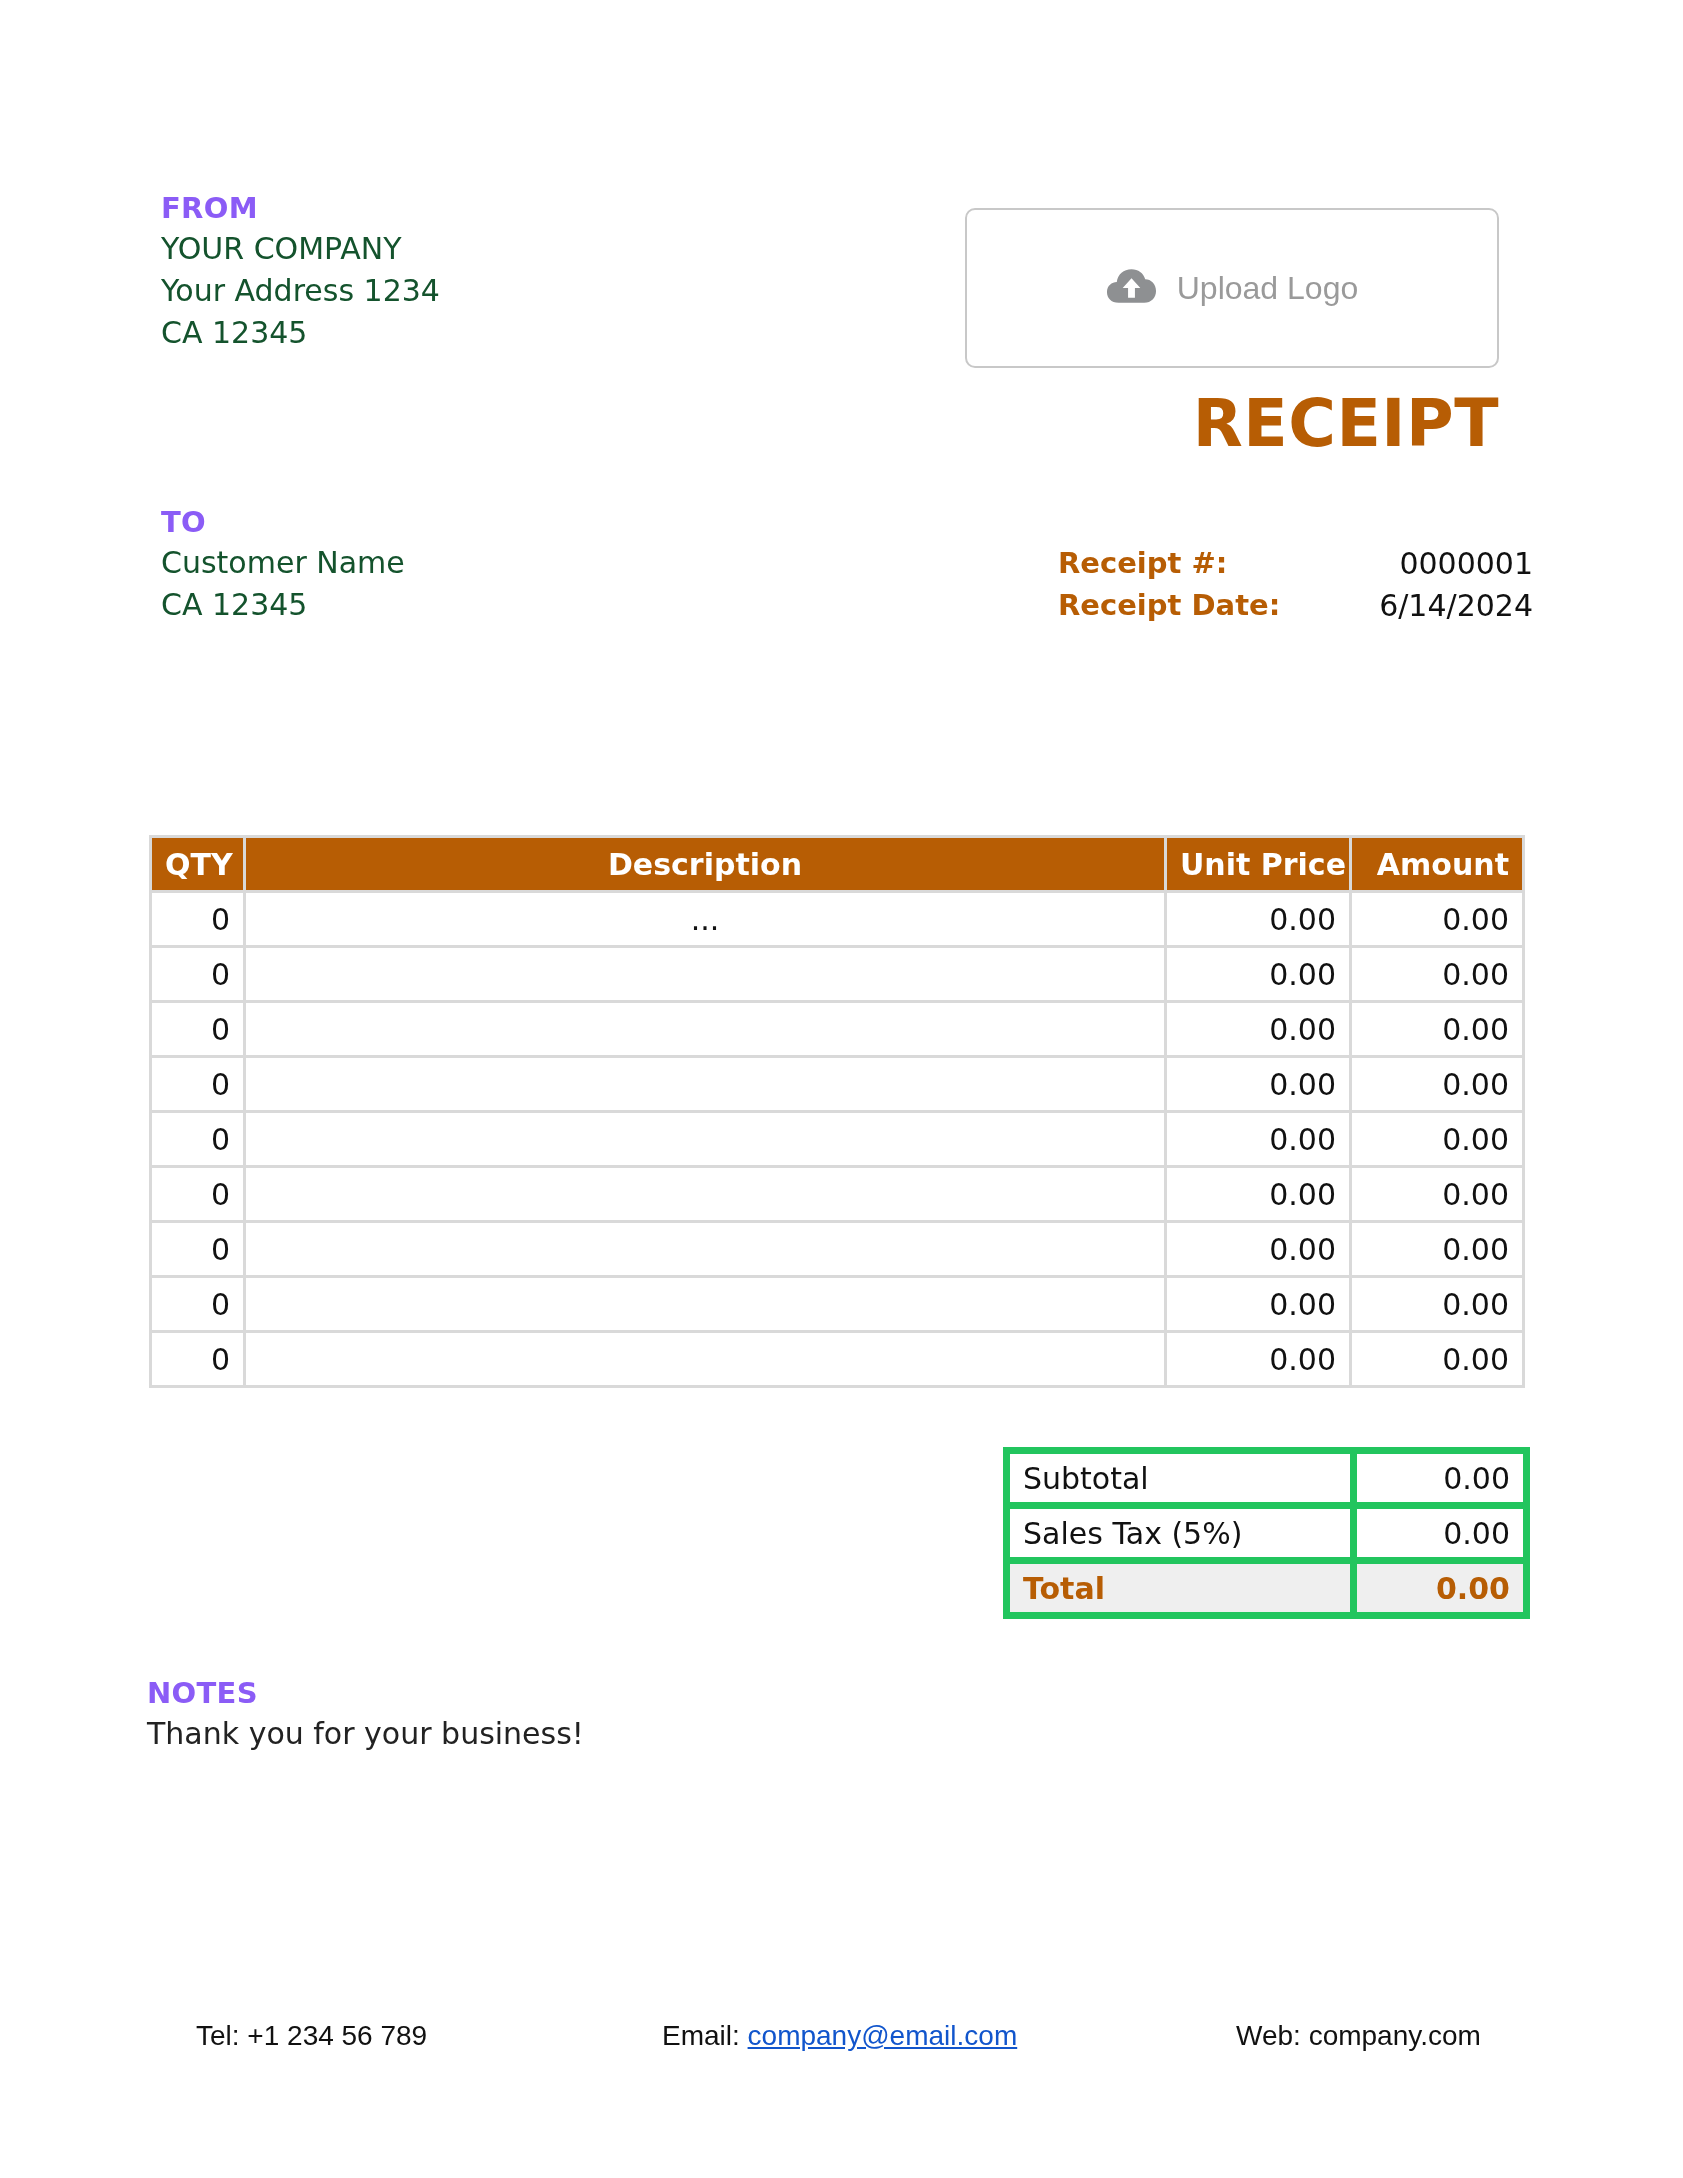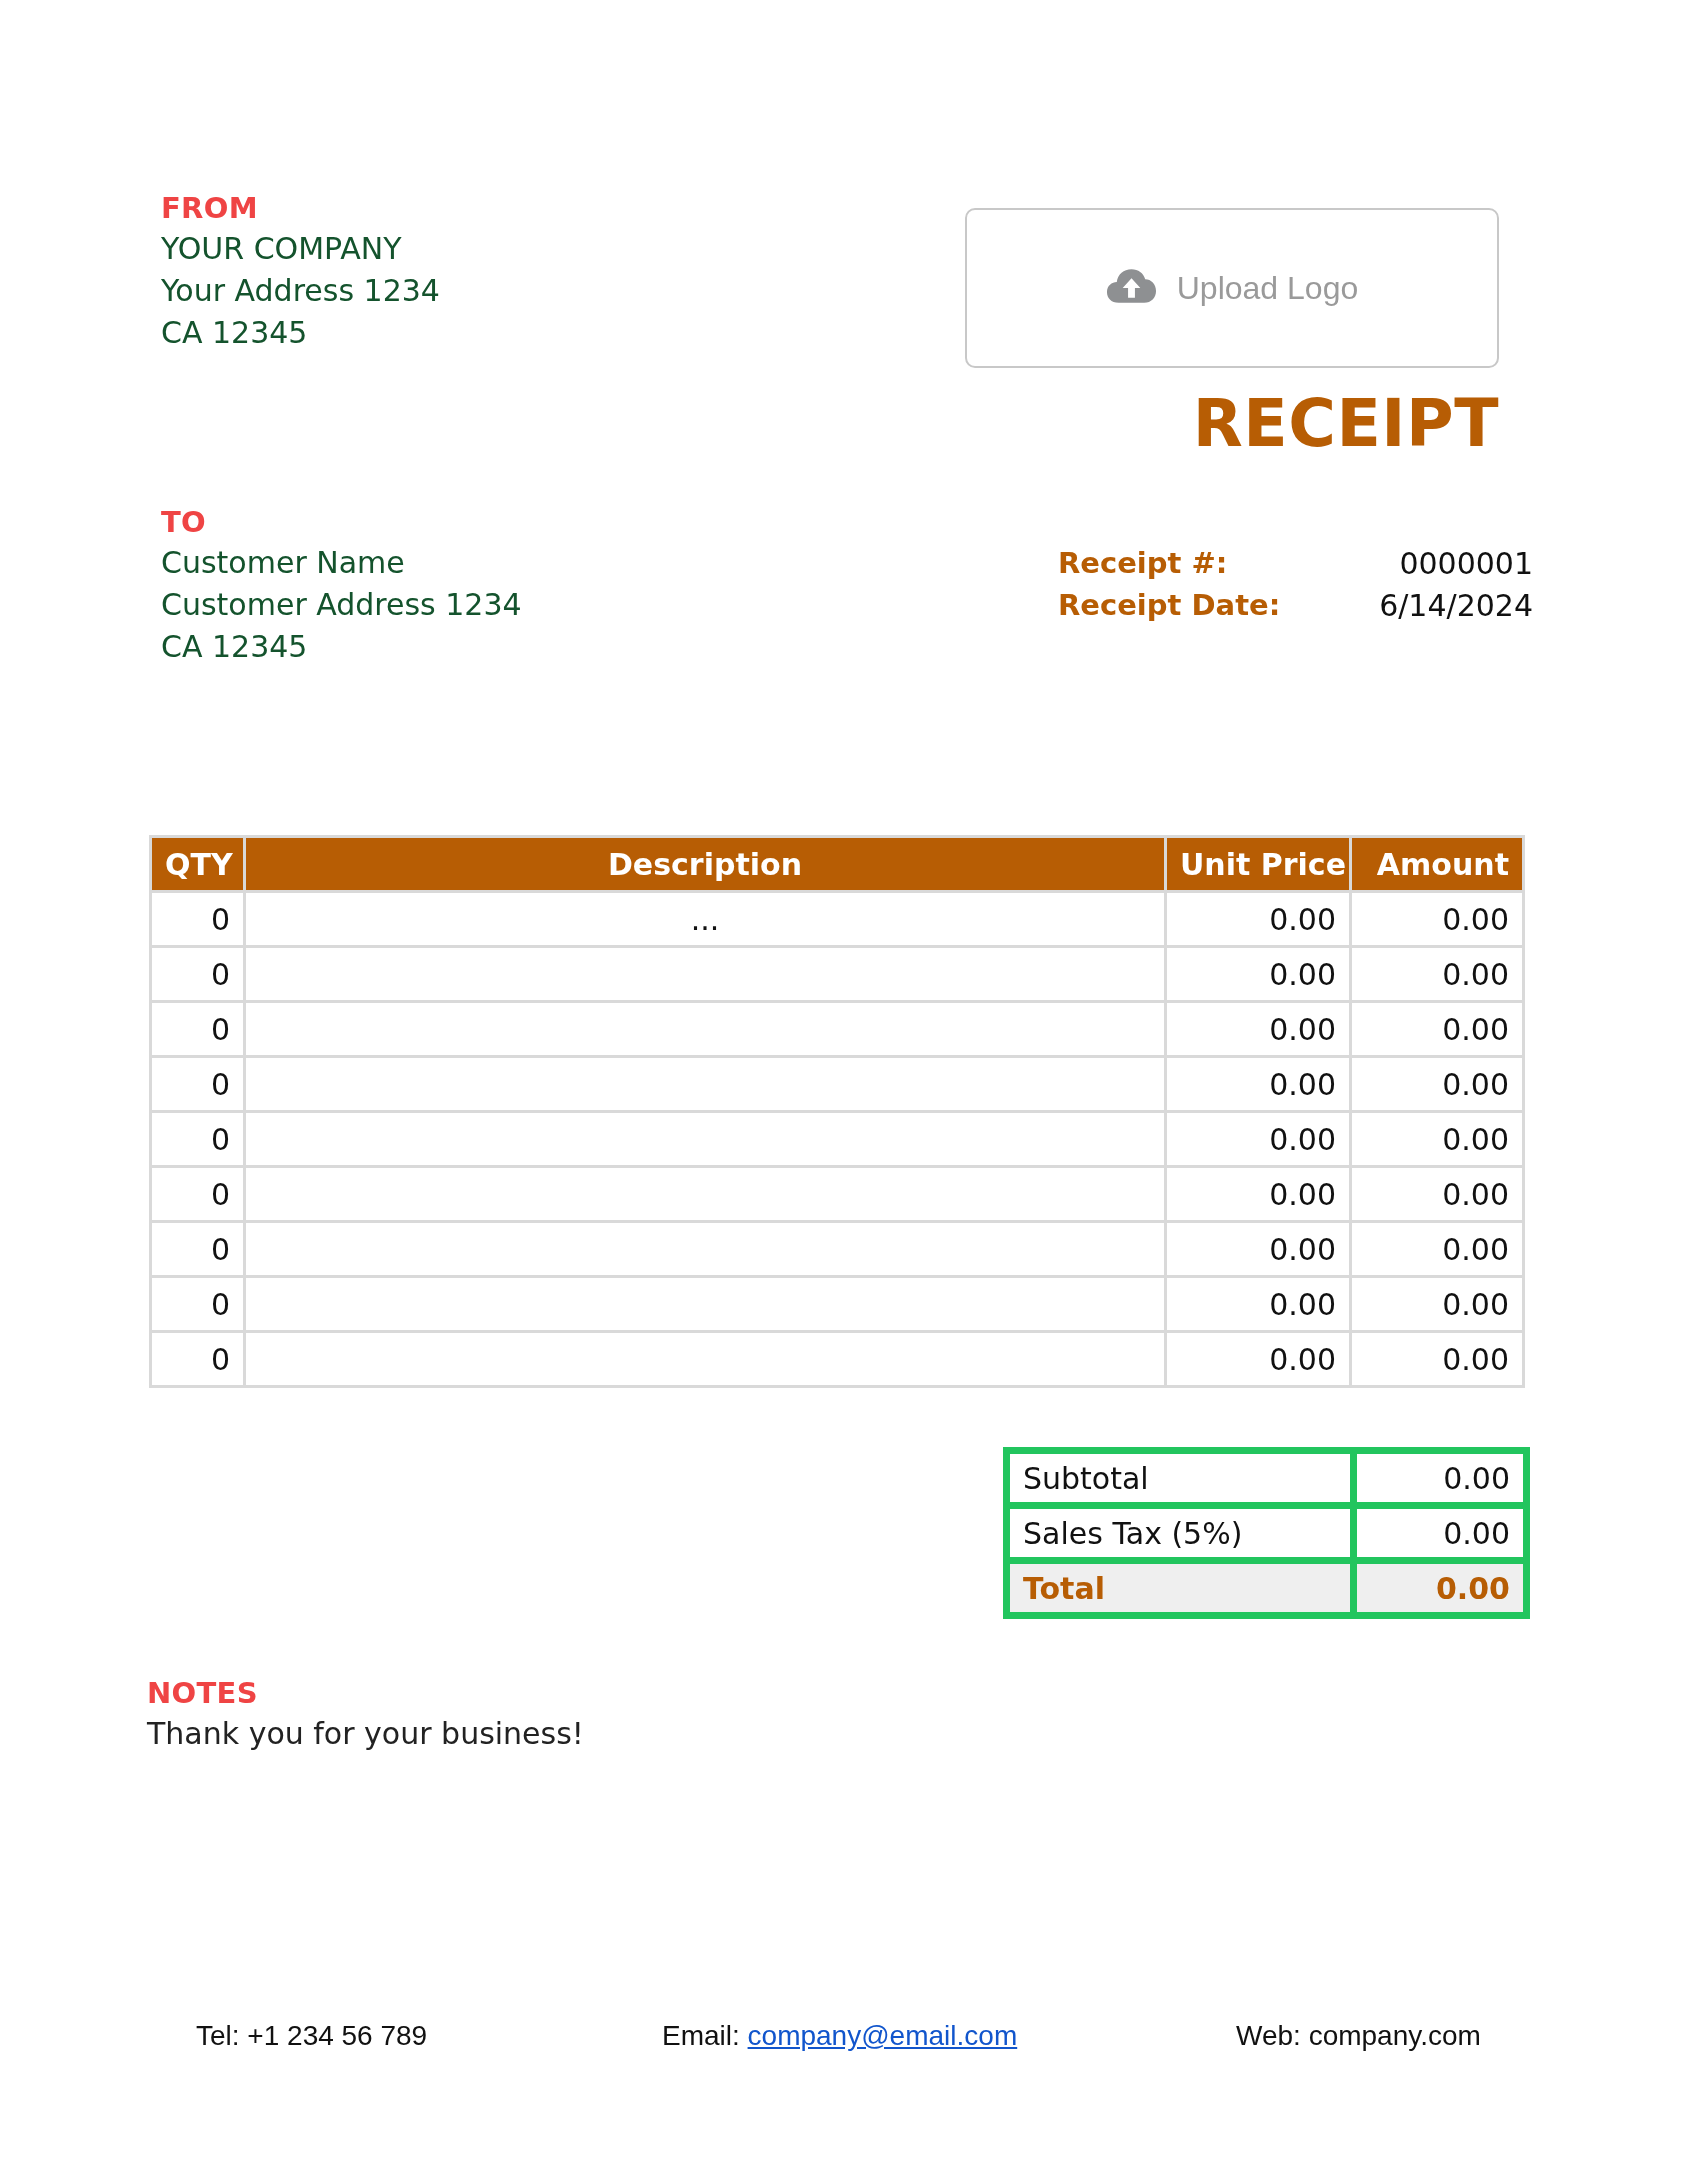--- a/index.html
+++ b/index.html
@@ -1,20 +1,20 @@
 <!DOCTYPE html>
 <html><head>
 <meta charset="utf-8">
 <style>
   * { box-sizing: border-box; margin: 0; padding: 0; }
   html, body { width: 1683px; height: 2178px; background: #ffffff; }
   body { position: relative; font-family: "DejaVu Sans", sans-serif; color: #111111; overflow: hidden; }
   .abs { position: absolute; }
 
-  .label { font-weight: bold; font-size: 29px; letter-spacing: 0.3px; color: #ef4444; }
+  .label { font-weight: bold; font-size: 29px; letter-spacing: 0.3px; color: #8b5cf6; }
   .line { font-size: 30px; line-height: 42px; color: #14532d; white-space: nowrap; }
 
   #from { left: 161px; top: 188px; }
   #from .label { height: 40px; line-height: 40px; }
 
   #logo-box {
     left: 965px; top: 208px; width: 534px; height: 160px;
     border: 2px solid #c8c8c8; border-radius: 10px;
     display: flex; align-items: center; justify-content: center; gap: 20px;
     cursor: pointer; background: #fff;
@@ -72,21 +72,20 @@
     </svg>
   </span>
   <span class="logo-text">Upload Logo</span>
 </div>
 
 <div id="title" class="abs">RECEIPT</div>
 
 <div id="to" class="abs">
   <div class="label">TO</div>
   <div class="line">Customer Name</div>
-  <div class="line">Customer Address 1234</div>
   <div class="line">CA 12345</div>
 </div>
 
 <div id="meta" class="abs">
   <div class="row">
     <span class="mlabel">Receipt #:</span>
     <span class="mval">0000001</span>
   </div>
   <div class="row">
     <span class="mlabel">Receipt Date:</span>

